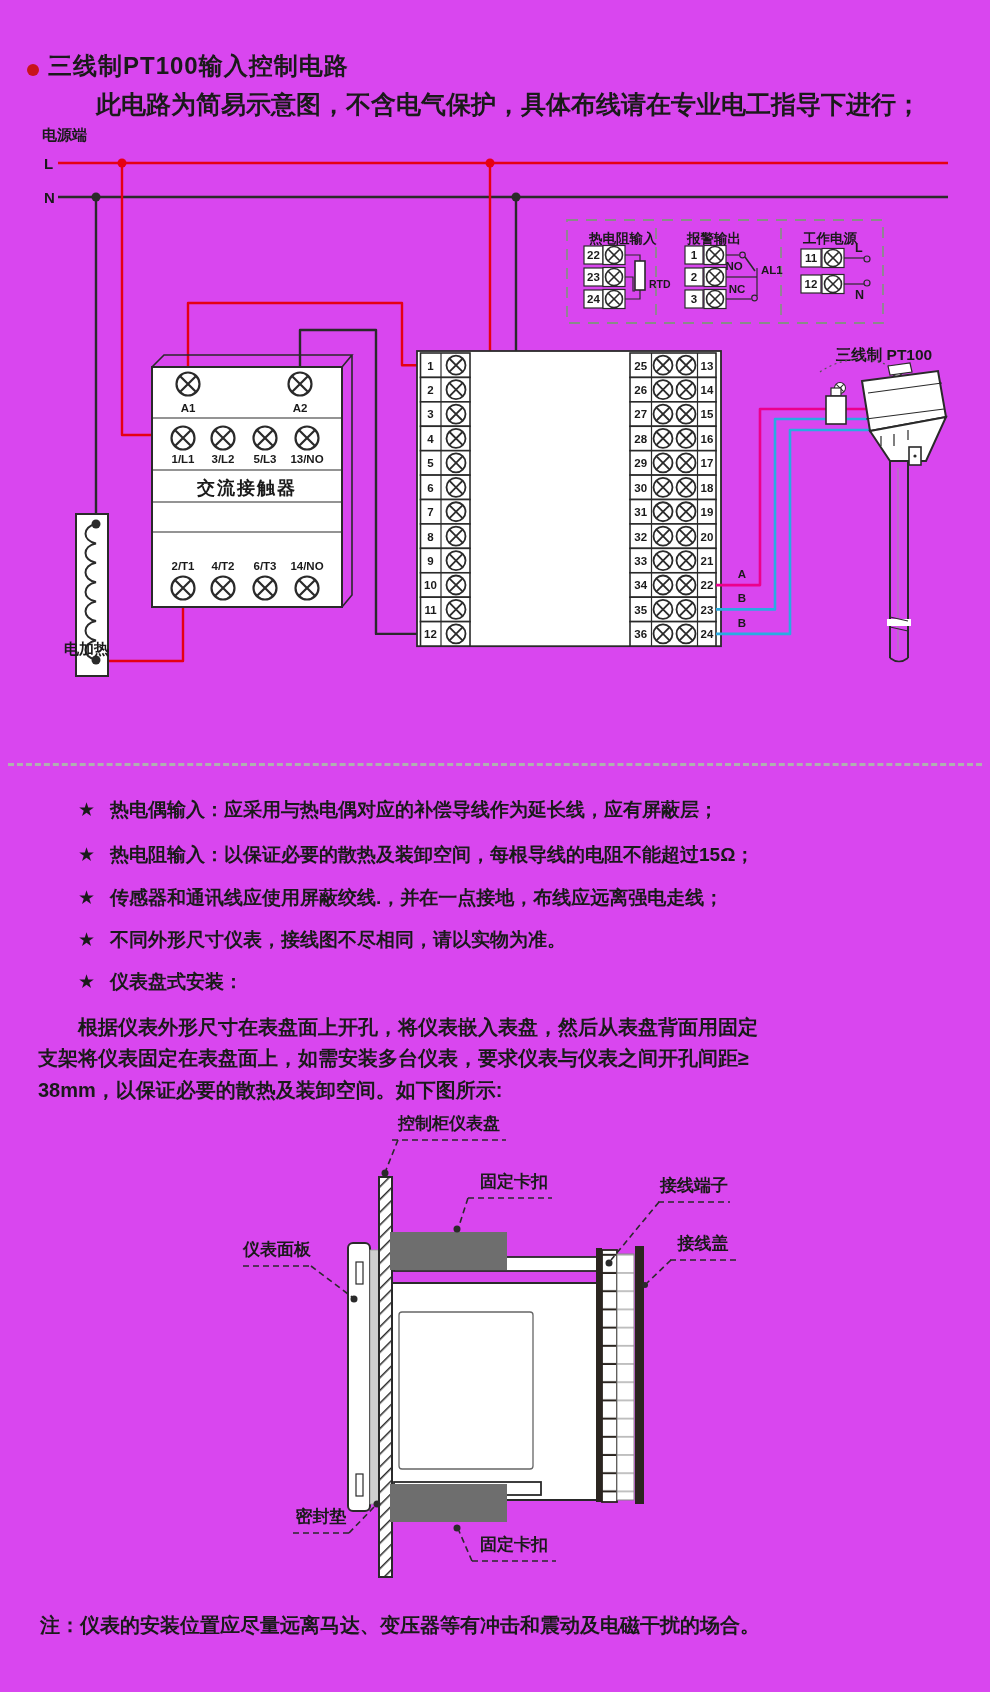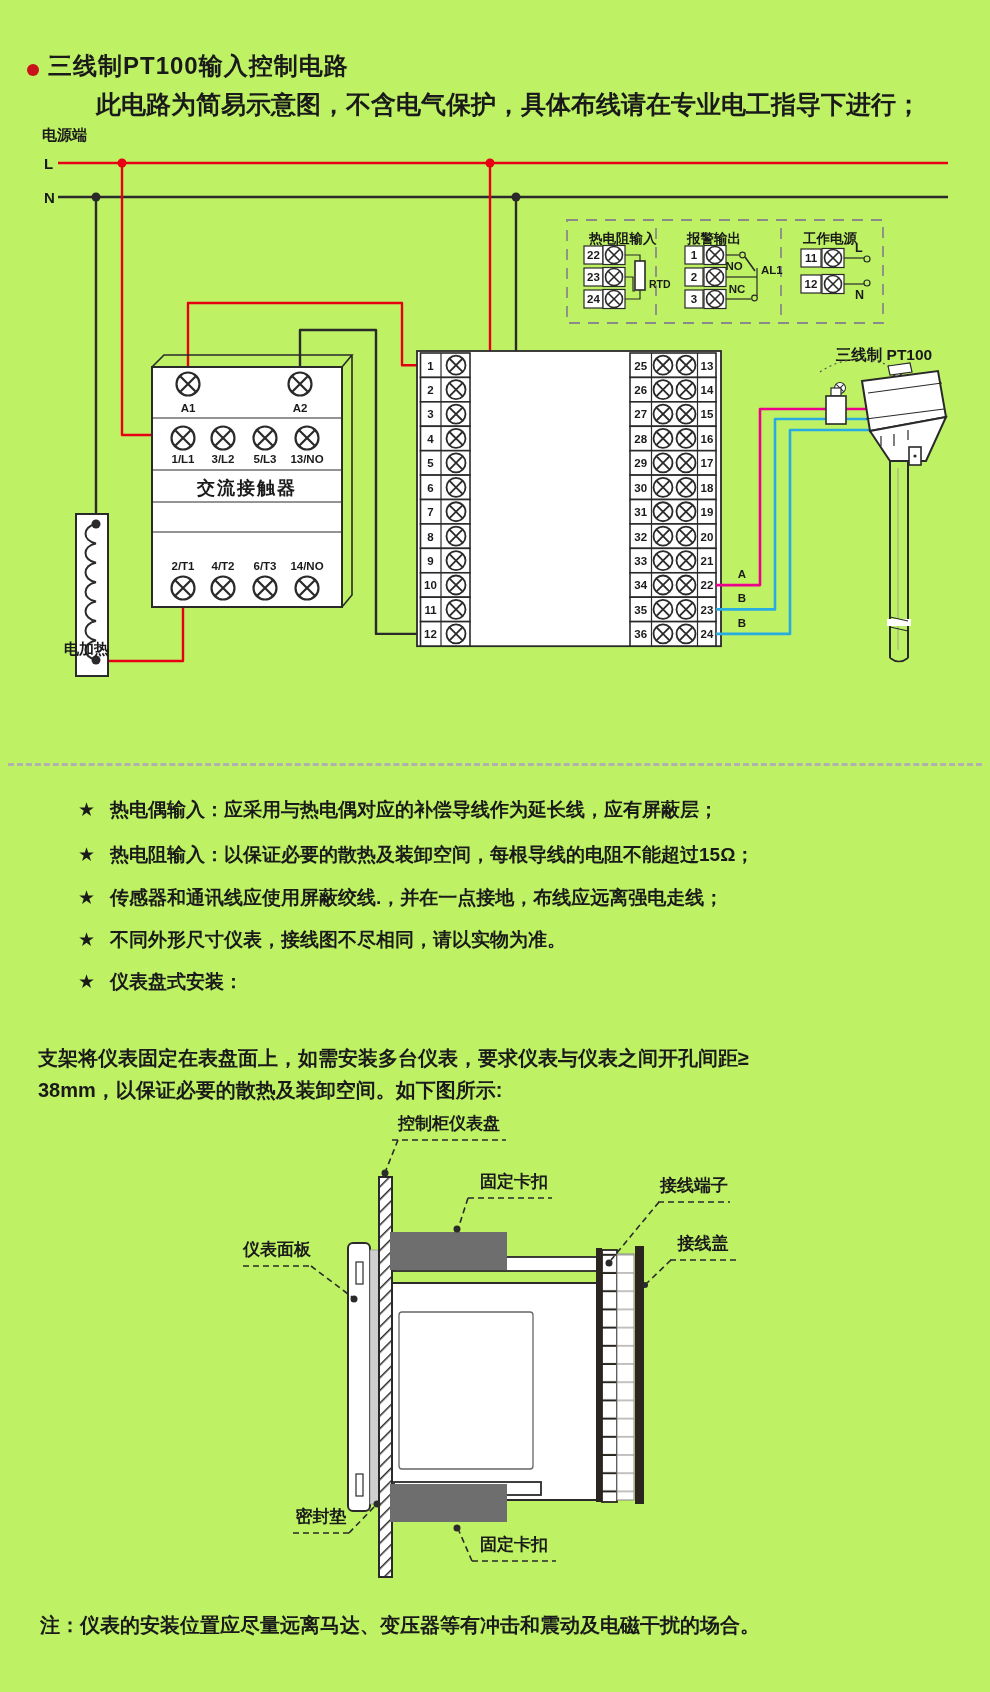--- a/index.html
+++ b/index.html
@@ -1,16 +1,16 @@
 <!DOCTYPE html>
 <html><head>
 <meta charset="utf-8">
 <style>
   html,body{margin:0;padding:0;background:#fff;}
-  #page{position:relative;width:990px;height:1692px;background:#bef264;overflow:hidden;
+  #page{position:relative;width:990px;height:1692px;background:#d946ef;overflow:hidden;
         font-family:"Liberation Sans","DejaVu Sans",sans-serif;color:#1a1a1a;}
   #gfx{position:absolute;left:0;top:0;z-index:1;}
   .txt{position:absolute;z-index:2;white-space:nowrap;}
   .title{left:48px;top:50px;font-size:24px;font-weight:700;letter-spacing:1px;}
   .bullet{position:absolute;left:27px;top:64px;width:12px;height:12px;border-radius:50%;background:#c8131b;z-index:2;}
   .subtitle{left:66px;top:88px;font-size:25px;font-weight:700;margin-left:30px;}
   .divider{position:absolute;left:8px;top:763px;width:974px;border-top:3px dashed #b0b0b0;z-index:2;}
   .star-line{font-size:19px;font-weight:700;left:44px;margin-left:34px;}
   .star-line .st{display:inline-block;width:32px;}
   .para{font-size:20px;font-weight:700;}
@@ -418,17 +418,18 @@
   </svg>
 
   <div class="divider"></div>
 
   <div class="txt star-line" style="top:797px"><span class="st">★</span><span>热电偶输入：应采用与热电偶对应的补偿导线作为延长线，应有屏蔽层；</span></div>
   <div class="txt star-line" style="top:842px"><span class="st">★</span><span>热电阻输入：以保证必要的散热及装卸空间，每根导线的电阻不能超过15Ω；</span></div>
   <div class="txt star-line" style="top:927px"><span class="st">★</span><span>不同外形尺寸仪表，接线图不尽相同，请以实物为准。</span></div>
   <div class="txt star-line" style="top:885px"><span class="st">★</span><span>传感器和通讯线应使用屏蔽绞线.，并在一点接地，布线应远离强电走线；</span></div>
   <div class="txt star-line" style="top:969px"><span class="st">★</span><span>仪表盘式安装：</span></div>
 
+  <div class="txt para" style="left:78px;top:1014px">根据仪表外形尺寸在表盘面上开孔，将仪表嵌入表盘，然后从表盘背面用固定</div>
   <div class="txt para" style="left:38px;top:1045px">支架将仪表固定在表盘面上，如需安装多台仪表，要求仪表与仪表之间开孔间距≥</div>
   <div class="txt para" style="left:38px;top:1077px">38mm，以保证必要的散热及装卸空间。如下图所示:</div>
 
   <div class="txt footnote">注：仪表的安装位置应尽量远离马达、变压器等有冲击和震动及电磁干扰的场合。</div>
 </div>
 
 </body></html>

